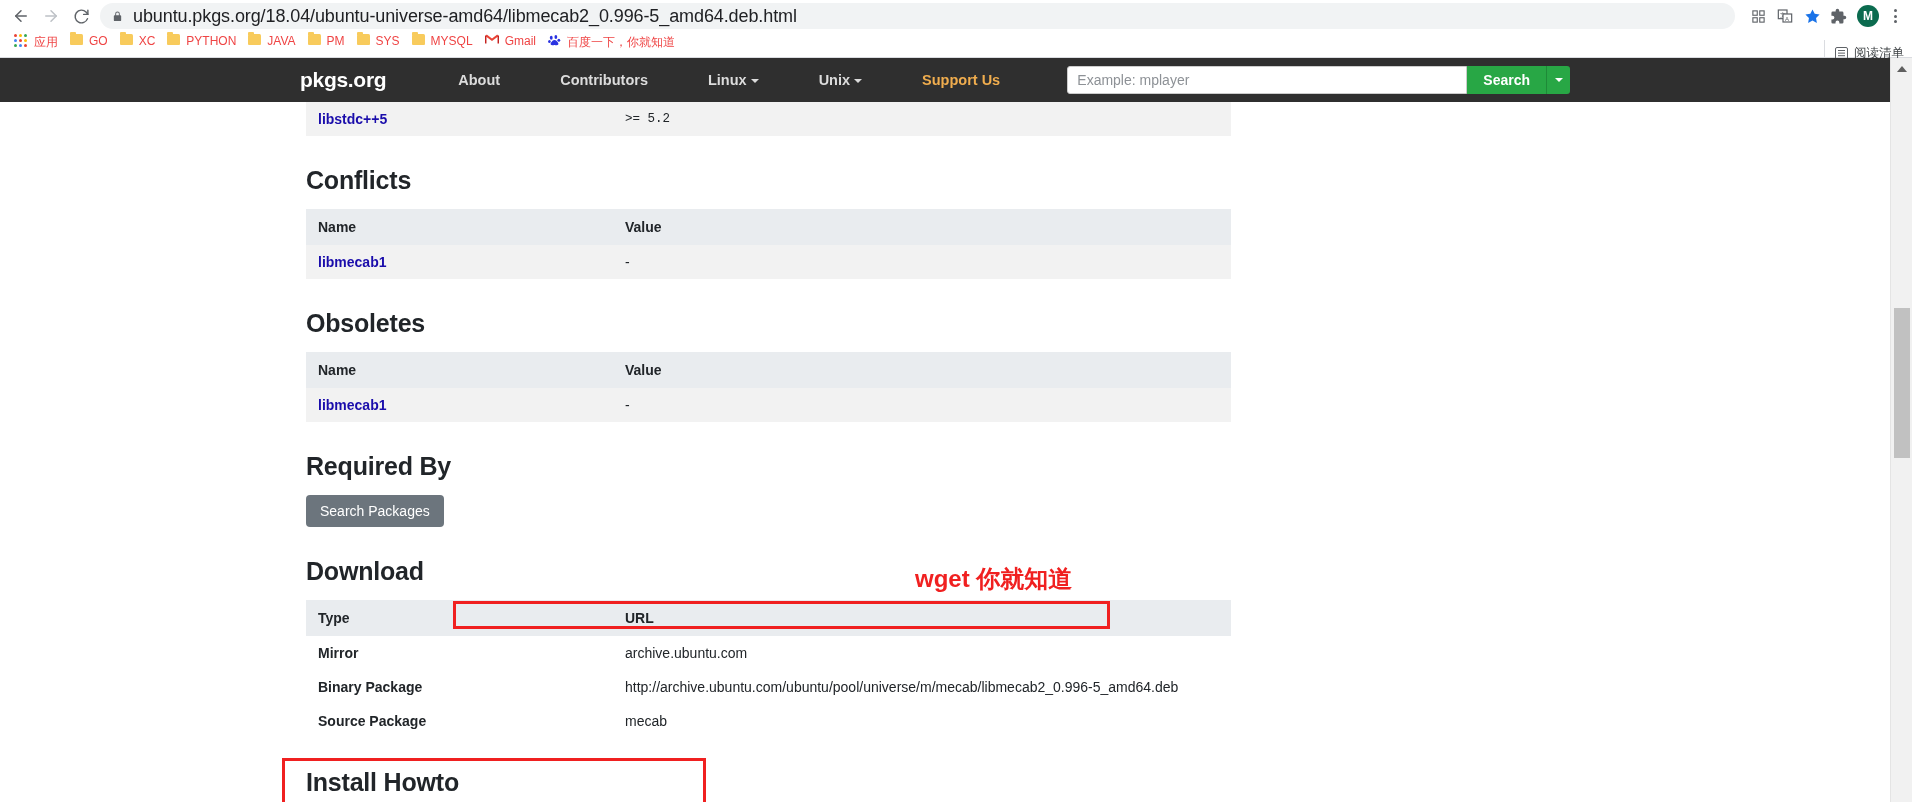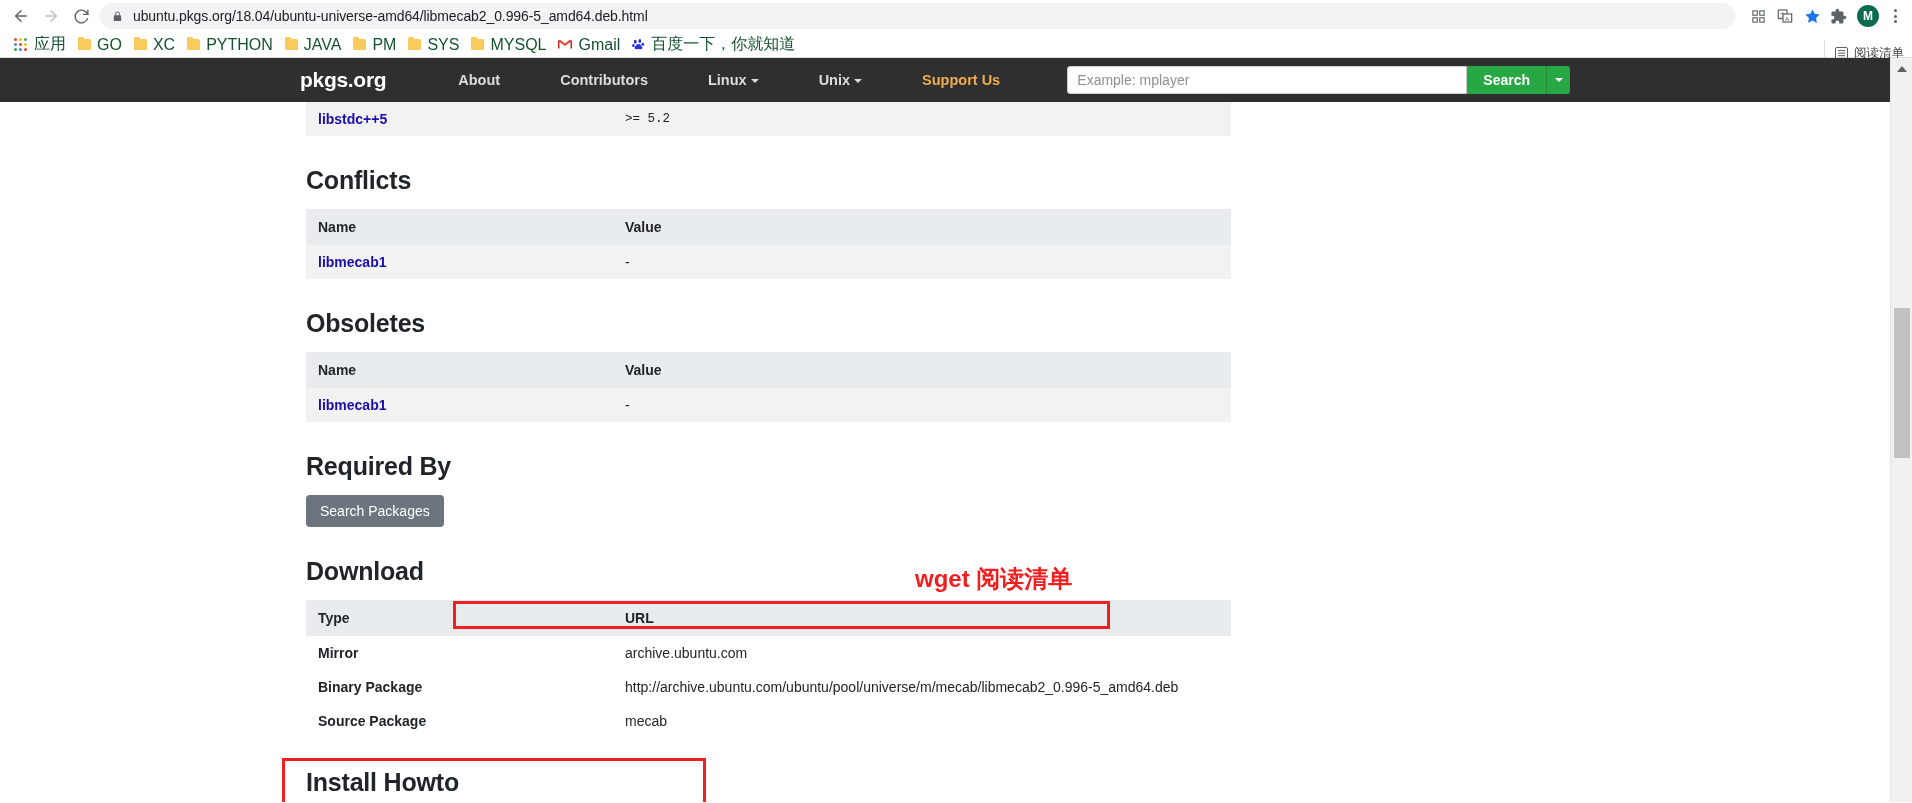--- a/index.html
+++ b/index.html
@@ -43,21 +43,21 @@
     padding: 0 10px;
     min-width: 0;
   }
   #lock-icon {
     width: 14px; height: 14px;
     margin-right: 9px;
     flex: 0 0 auto;
     display: flex; align-items: center; justify-content: center;
   }
   #omnibox-url {
-    font-size: 14px;
+    font-size: 18px;
     color: #202124;
     white-space: nowrap;
     overflow: hidden;
     text-overflow: ellipsis;
     letter-spacing: -0.1px;
   }
   .omni-action {
     width: 24px; height: 24px;
     margin-left: 3px;
     display: flex; align-items: center; justify-content: center;
@@ -101,25 +101,25 @@
   #bookmarks-bar {
     height: 26px;
     display: flex;
     align-items: center;
     padding: 0 8px;
     background: #ffffff;
     border-bottom: 1px solid #dadce0;
     position: relative;
   }
   .bm {
-    display: flex; align-items: center;
+    display: flex; 
     height: 22px;
     padding: 0 6px;
-    font-size: 16px;
-    color: #14532d;
+    font-size: 12px;
+    color: #ef4444;
     white-space: nowrap;
     flex: 0 0 auto;
   }
   .bm-folder {
     width: 13px; height: 11px;
     background: #f8cb5c;
     border-radius: 1.5px 1.5px 1px 1px;
     margin-right: 6px;
     position: relative;
     flex: 0 0 auto;
@@ -616,21 +616,21 @@
 
     
     <h2 class="section-title">Install Howto</h2>
     
 
     
     
   </div>
 
   <div class="annot-box" style="left:453px; top:543px; width:657px; height:28px;"></div>
-  <div id="annot-label-wget" style="left:915px; top:505px;">wget 阅读清单</div>
+  <div id="annot-label-wget" style="left:915px; top:505px;">wget 你就知道</div>
   <div class="annot-box" style="left:282px; top:700px; width:424px; height:65px;"></div>
 
   <div id="page-scrollbar">
     <div id="scroll-up-arrow">
         <i></i>
       </div>
     <div id="scroll-thumb"></div>
   </div>
 </div>
 

